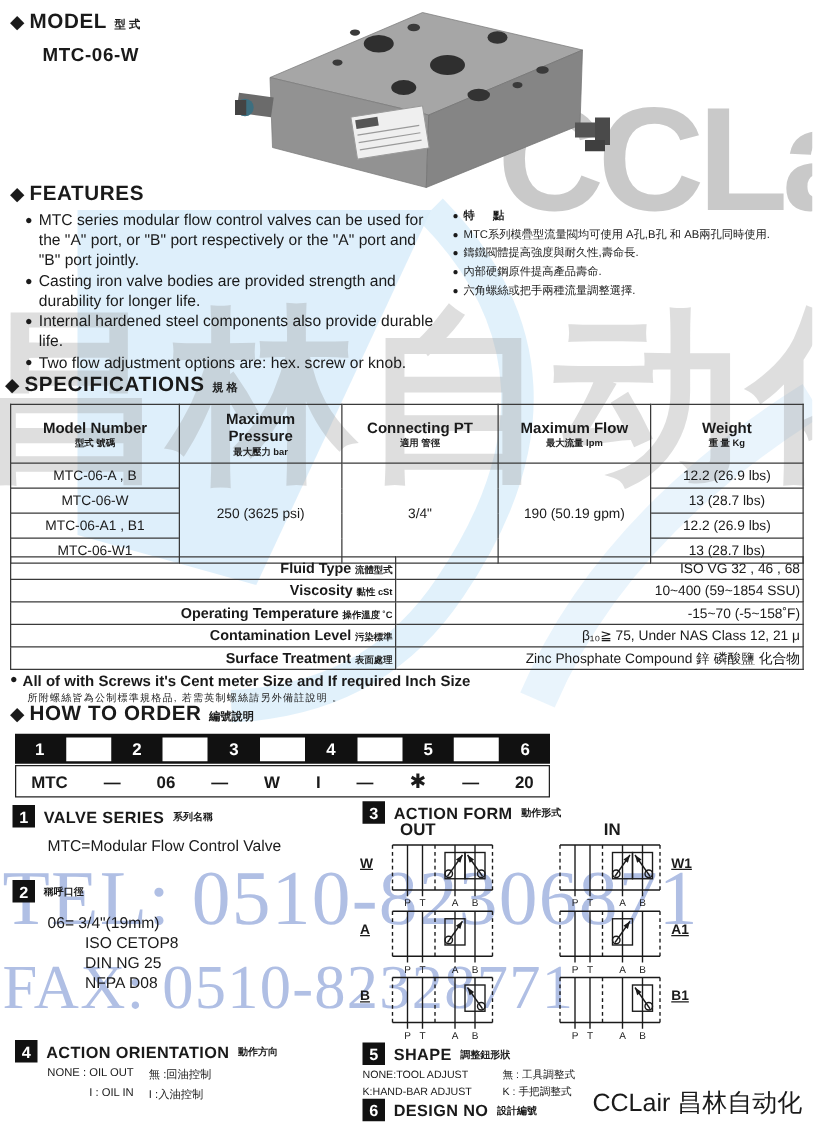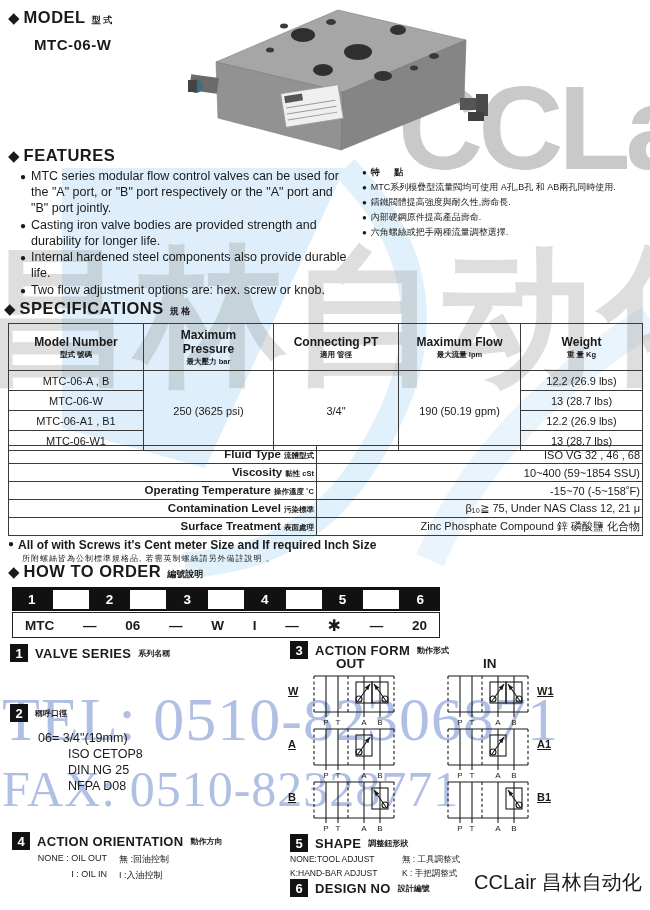--- a/index.html
+++ b/index.html
@@ -56,21 +56,21 @@
   .sec{position:absolute;}
   #sec-valve-series .body{margin:8px 0 0 28px;font-size:12.5px;}
   #sec-subplate .line0{margin:9px 0 0 28px;font-size:12.5px;}
   #sec-subplate .line{margin:2px 0 0 58px;font-size:12.5px;}
   .duo{display:flex;font-size:9px;margin-top:3px;}
   .duo .en{width:95px;text-align:right;}
   .duo .cn{margin-left:12px;}
   #sec-shape .duo{font-size:8.5px;margin-top:2px;}
   #sec-shape .duo .en{width:100px;text-align:left;}
   
-  #af-out{position:absolute;left:336px;top:656px;font-weight:bold;font-size:13.5px;}
+  #af-out{position:absolute;left:320px;top:656px;font-weight:bold;font-size:13.5px;}
   #af-in{position:absolute;left:483px;top:656px;font-weight:bold;font-size:13.5px;}
   #af-rows{position:absolute;left:288px;top:671px;width:356px;}
   .af-row{display:flex;align-items:flex-start;height:53px;}
   .af-label{width:20px;font-weight:bold;font-size:11px;text-decoration:underline;padding-top:14px;flex:none;}
   .af-label.right{width:24px;padding-left:3px;}
   .af-row svg{flex:none;}
   .af-row svg.out{margin-right:42px;}
   
   #brand-bottom{position:absolute;left:474px;top:869px;font-size:20px;}
   #valve-photo{position:absolute;left:188px;top:0px;}
@@ -300,20 +300,21 @@
       <span>—</span>
       <span>20</span>
     </div>
 
     <div id="sec-valve-series" class="sec" style="left:10px;top:644px;">
       <div class="sec-head">
         <span class="badge">1</span>
         <span class="sec-title">VALVE SERIES</span>
         <span class="sec-title-cn">系列名稱</span>
       </div>
+      <div class="body">MTC=Modular Flow Control Valve</div>
     </div>
 
     <div id="sec-subplate" class="sec" style="left:10px;top:704px;">
       <div class="sec-head">
         <span class="badge">2</span>
         <span class="sec-title-cn">稱呼口徑</span>
       </div>
       <div class="line0">06= 3/4"(19mm)</div>
       <div class="line">ISO CETOP8</div>
       <div class="line">DIN NG 25</div>

